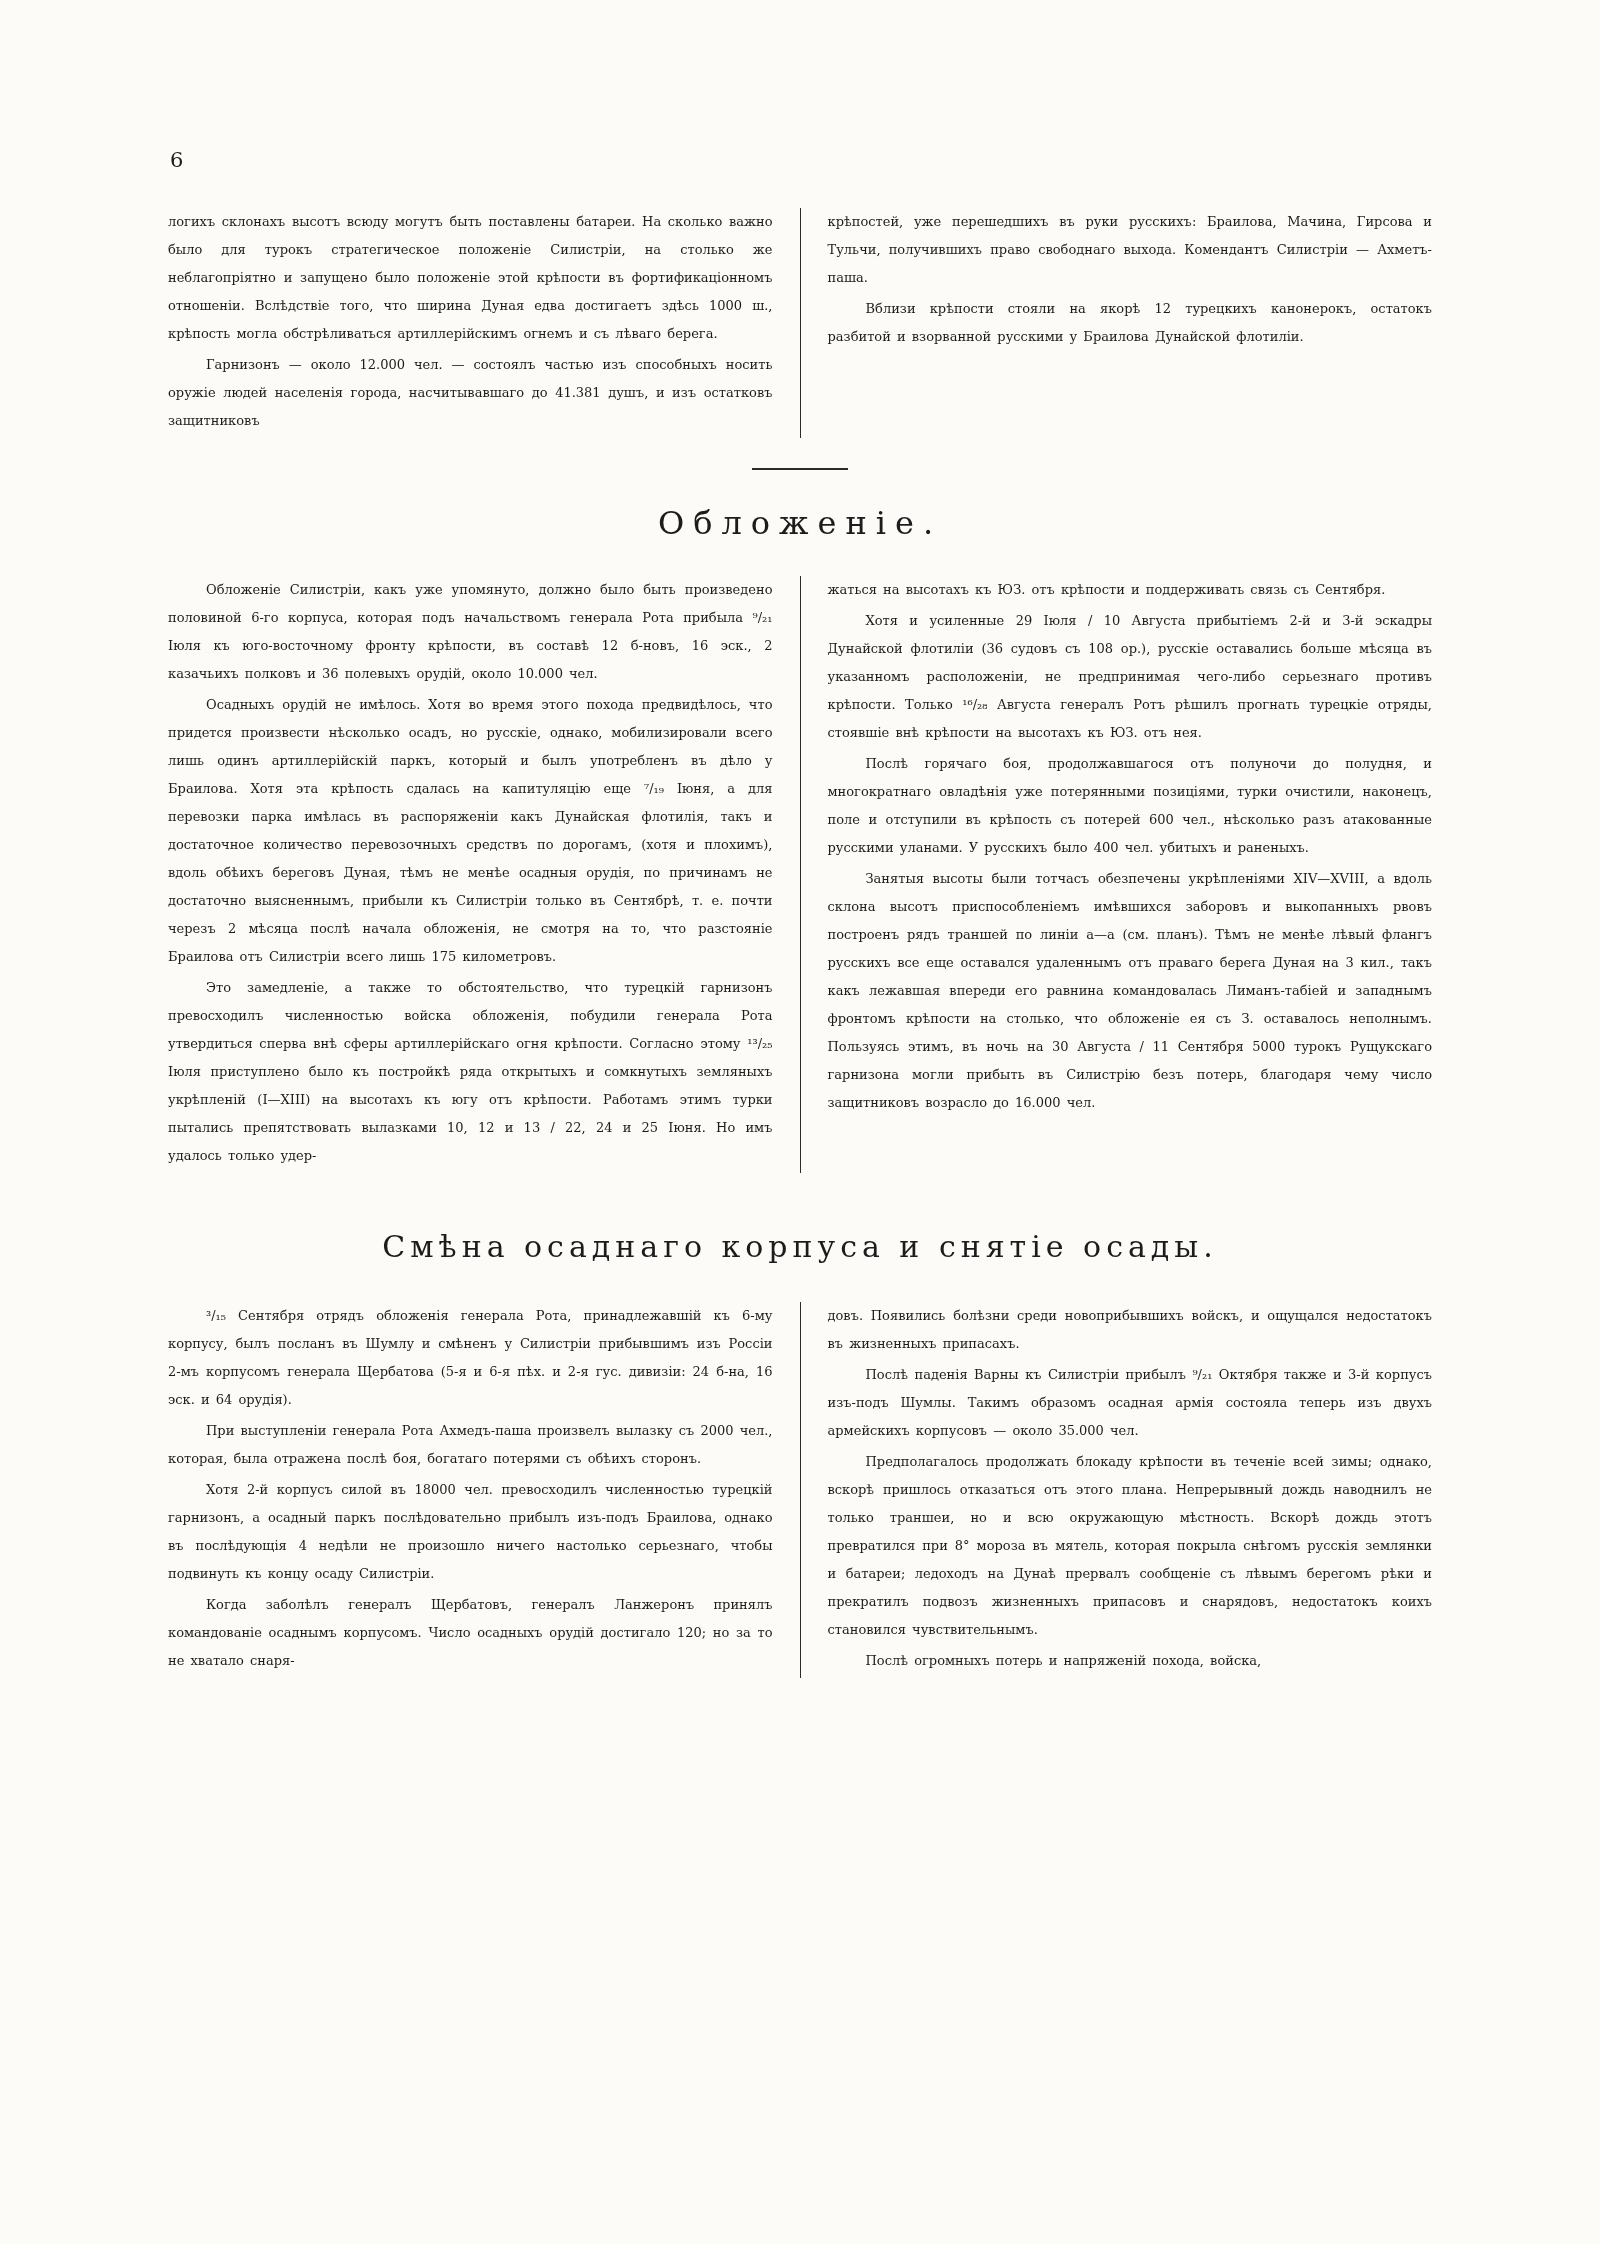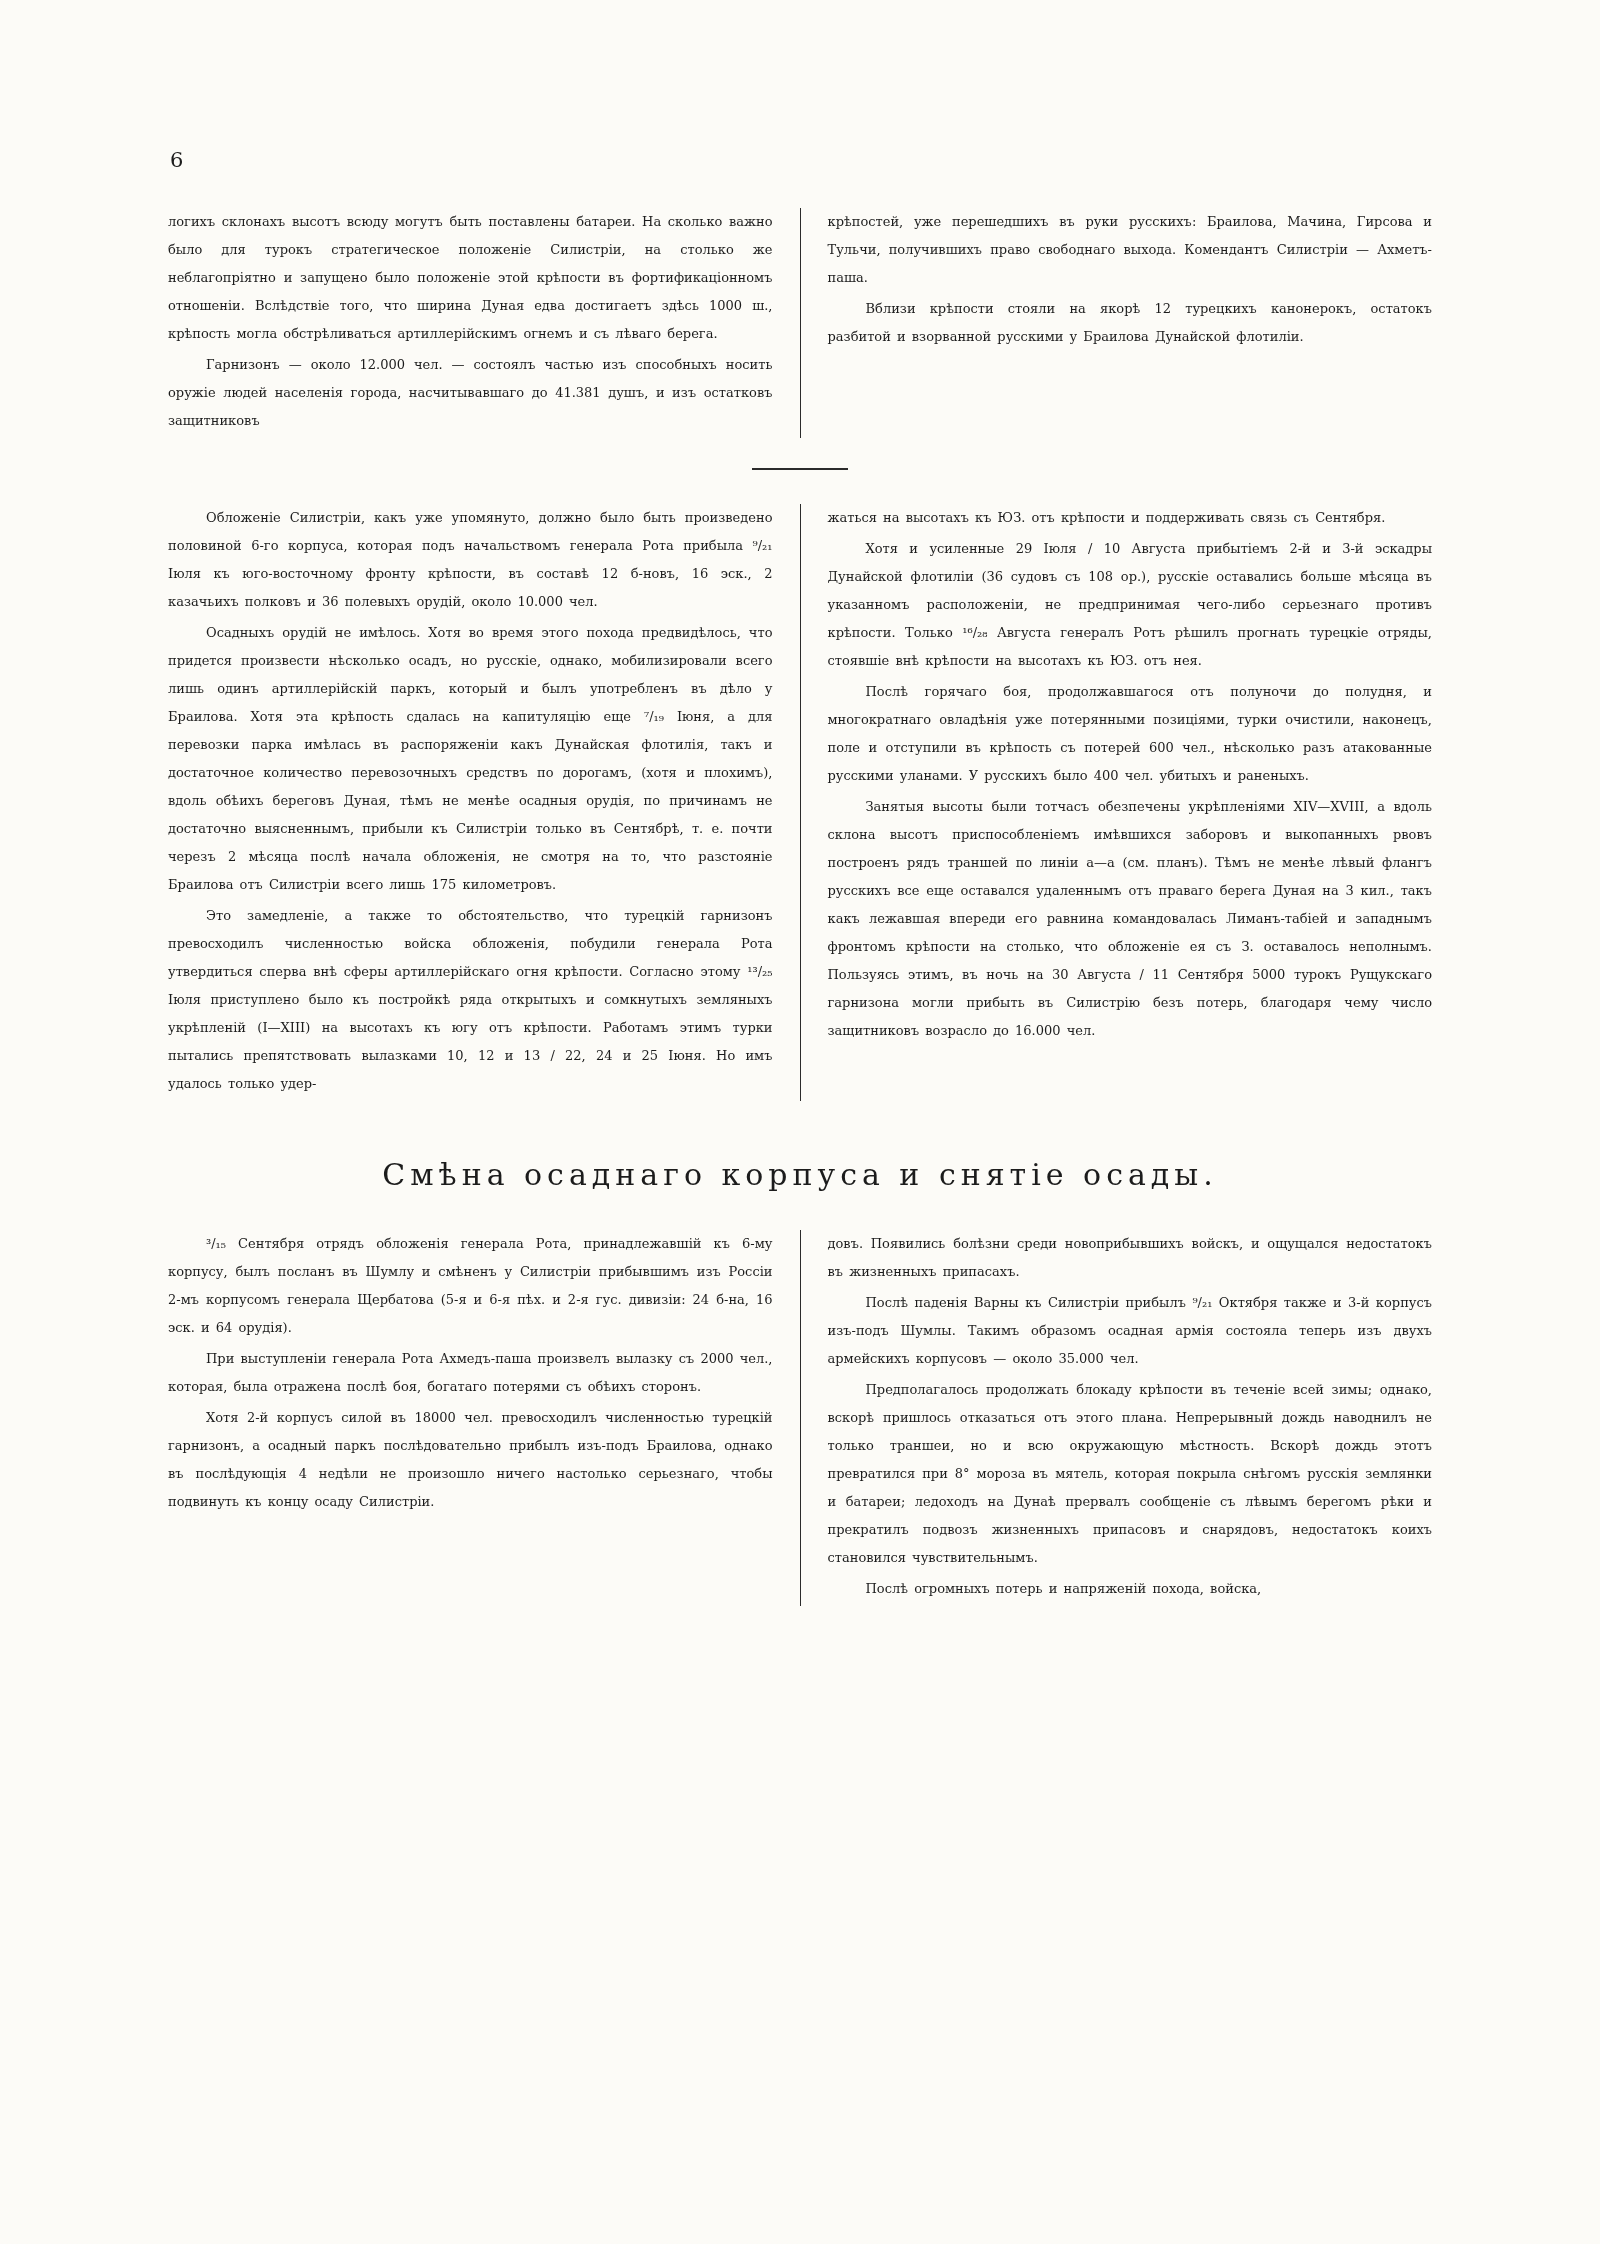--- a/index.html
+++ b/index.html
@@ -78,20 +78,21 @@
     </div>
     <div class="col-divider"></div>
     <div class="col">
       <p>крѣпостей, уже перешедшихъ въ руки русскихъ: Браилова, Мачина, Гирсова и Тульчи, получившихъ право свободнаго выхода. Комендантъ Силистріи — Ахметъ-паша.</p>
       <p class="indent">Вблизи крѣпости стояли на якорѣ 12 турецкихъ канонерокъ, остатокъ разбитой и взорванной русскими у Браилова Дунайской флотиліи.</p>
     </div>
   </div>
 
   <div class="rule-divider"></div>
 
+  <h2 class="section-heading">Обложеніе.</h2>
 
   <div class="two-col">
     <div class="col">
       <p class="indent">Обложеніе Силистріи, какъ уже упомянуто, должно было быть произведено половиной 6-го корпуса, которая подъ начальствомъ генерала Рота прибыла ⁹/₂₁ Іюля къ юго-восточному фронту крѣпости, въ составѣ 12 б-новъ, 16 эск., 2 казачьихъ полковъ и 36 полевыхъ орудій, около 10.000 чел.</p>
       <p class="indent">Осадныхъ орудій не имѣлось. Хотя во время этого похода предвидѣлось, что придется произвести нѣсколько осадъ, но русскіе, однако, мобилизировали всего лишь одинъ артиллерійскій паркъ, который и былъ употребленъ въ дѣло у Браилова. Хотя эта крѣпость сдалась на капитуляцію еще ⁷/₁₉ Іюня, а для перевозки парка имѣлась въ распоряженіи какъ Дунайская флотилія, такъ и достаточное количество перевозочныхъ средствъ по дорогамъ, (хотя и плохимъ), вдоль обѣихъ береговъ Дуная, тѣмъ не менѣе осадныя орудія, по причинамъ не достаточно выясненнымъ, прибыли къ Силистріи только въ Сентябрѣ, т. е. почти черезъ 2 мѣсяца послѣ начала обложенія, не смотря на то, что разстояніе Браилова отъ Силистріи всего лишь 175 километровъ.</p>
       <p class="indent">Это замедленіе, а также то обстоятельство, что турецкій гарнизонъ превосходилъ численностью войска обложенія, побудили генерала Рота утвердиться сперва внѣ сферы артиллерійскаго огня крѣпости. Согласно этому ¹³/₂₅ Іюля приступлено было къ постройкѣ ряда открытыхъ и сомкнутыхъ земляныхъ укрѣпленій (I—XIII) на высотахъ къ югу отъ крѣпости. Работамъ этимъ турки пытались препятствовать вылазками 10, 12 и 13 / 22, 24 и 25 Іюня. Но имъ удалось только удер-</p>
     </div>
     <div class="col-divider"></div>
     <div class="col">
       <p>жаться на высотахъ къ ЮЗ. отъ крѣпости и поддерживать связь съ Сентября.</p>
@@ -101,20 +102,21 @@
     </div>
   </div>
 
   <h2 class="section-heading secondary">Смѣна осаднаго корпуса и снятіе осады.</h2>
 
   <div class="two-col">
     <div class="col">
       <p class="indent">³/₁₅ Сентября отрядъ обложенія генерала Рота, принадлежавшій къ 6-му корпусу, былъ посланъ въ Шумлу и смѣненъ у Силистріи прибывшимъ изъ Россіи 2-мъ корпусомъ генерала Щербатова (5-я и 6-я пѣх. и 2-я гус. дивизіи: 24 б-на, 16 эск. и 64 орудія).</p>
       <p class="indent">При выступленіи генерала Рота Ахмедъ-паша произвелъ вылазку съ 2000 чел., которая, была отражена послѣ боя, богатаго потерями съ обѣихъ сторонъ.</p>
       <p class="indent">Хотя 2-й корпусъ силой въ 18000 чел. превосходилъ численностью турецкій гарнизонъ, а осадный паркъ послѣдовательно прибылъ изъ-подъ Браилова, однако въ послѣдующія 4 недѣли не произошло ничего настолько серьезнаго, чтобы подвинуть къ концу осаду Силистріи.</p>
+      <p class="indent">Когда заболѣлъ генералъ Щербатовъ, генералъ Ланжеронъ принялъ командованіе осаднымъ корпусомъ. Число осадныхъ орудій достигало 120; но за то не хватало снаря-</p>
     </div>
     <div class="col-divider"></div>
     <div class="col">
       <p>довъ. Появились болѣзни среди новоприбывшихъ войскъ, и ощущался недостатокъ въ жизненныхъ припасахъ.</p>
       <p class="indent">Послѣ паденія Варны къ Силистріи прибылъ ⁹/₂₁ Октября также и 3-й корпусъ изъ-подъ Шумлы. Такимъ образомъ осадная армія состояла теперь изъ двухъ армейскихъ корпусовъ — около 35.000 чел.</p>
       <p class="indent">Предполагалось продолжать блокаду крѣпости въ теченіе всей зимы; однако, вскорѣ пришлось отказаться отъ этого плана. Непрерывный дождь наводнилъ не только траншеи, но и всю окружающую мѣстность. Вскорѣ дождь этотъ превратился при 8° мороза въ мятель, которая покрыла снѣгомъ русскія землянки и батареи; ледоходъ на Дунаѣ прервалъ сообщеніе съ лѣвымъ берегомъ рѣки и прекратилъ подвозъ жизненныхъ припасовъ и снарядовъ, недостатокъ коихъ становился чувствительнымъ.</p>
       <p class="indent">Послѣ огромныхъ потерь и напряженій похода, войска,</p>
     </div>
   </div>
 

